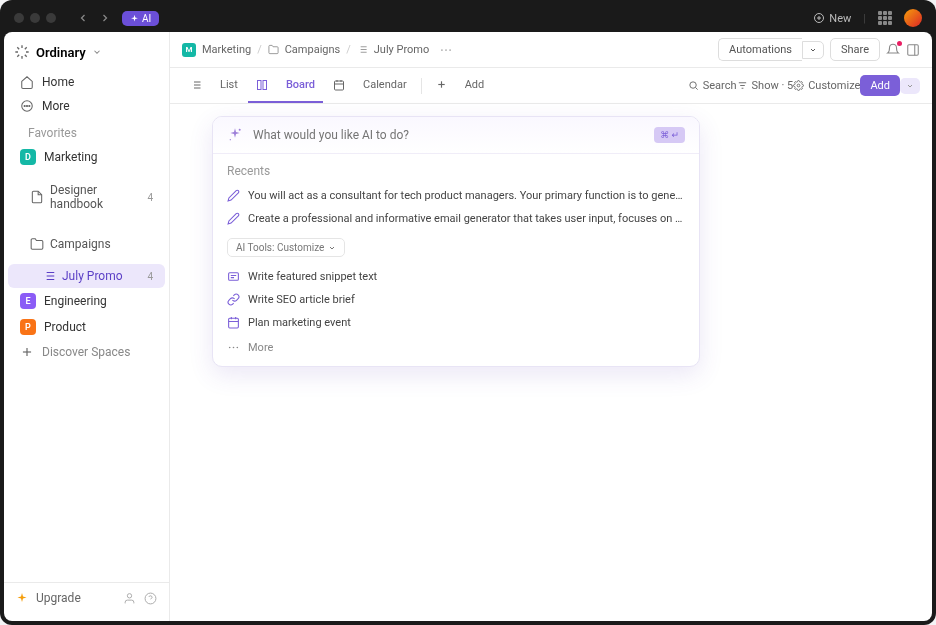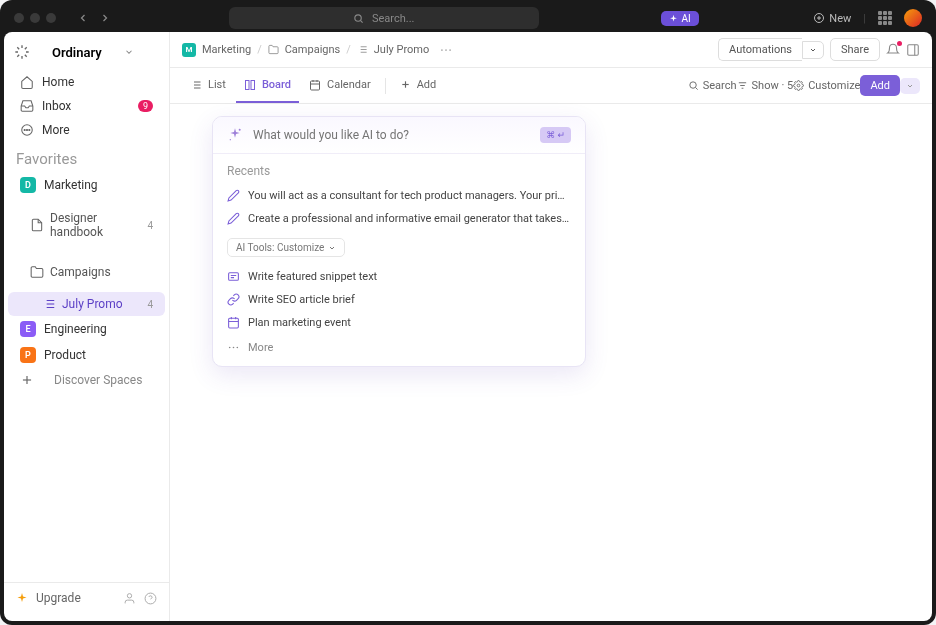--- a/index.html
+++ b/index.html
@@ -15,59 +15,59 @@
     .ai-pill { background: #6b4fd8; border-radius: 5px; padding: 2px 8px; color: #fff; font-size: 10px; display: flex; align-items: center; gap: 3px; margin-left: 8px; }
     .titlebar-right { display: flex; align-items: center; gap: 12px; margin-left: auto; color: #bbb; font-size: 11px; }
     .new-btn { display: flex; align-items: center; gap: 4px; cursor: pointer; }
     .apps-grid { width: 14px; height: 14px; display: grid; grid-template-columns: repeat(3,1fr); gap: 1.5px; }
     .apps-grid span { background: #888; border-radius: 1px; }
     .avatar { width: 18px; height: 18px; border-radius: 50%; background: linear-gradient(135deg, #f59e0b, #dc2626); }
     
     .main-surface { background: #fff; border-radius: 8px; height: calc(100% - 28px); display: flex; }
     
     .sidebar { width: 166px; border-right: 1px solid #eaeaea; display: flex; flex-direction: column; padding: 8px 0; }
-    .workspace-header { display: flex; align-items: center; gap: 22px; padding: 4px 10px 10px; font-weight: 600; font-size: 13px; text-align: center; }
+    .workspace-header { display: flex; align-items: center; gap: 6px; padding: 4px 10px 10px; font-weight: 600; font-size: 13px; text-align: center; }
     .logo-icon { width: 16px; height: 16px; color: #666; }
     .sidebar-item { display: flex; align-items: center; gap: 8px; padding: 5px 12px; font-size: 12px; color: #333; cursor: pointer; border-radius: 6px; margin: 0 4px; }
     .sidebar-item.active { background: #ece7fb; color: #5b3fc6; }
     .sidebar-icon { width: 14px; height: 14px; color: #666; flex-shrink: 0; }
     .active .sidebar-icon { color: #5b3fc6; }
     .badge { margin-left: auto; background: #e91e63; color: #fff; border-radius: 8px; font-size: 9px; padding: 1px 5px; min-width: 14px; text-align: center; }
     .count { margin-left: auto; color: #999; font-size: 10px; }
-    .section-label { font-size: 15px; color: #999; padding: 8px 12px 4px; }
+    .section-label { font-size: 12px; color: #999; padding: 8px 24px 4px; }
     .space-item { display: flex; align-items: center; gap: 8px; padding: 5px 12px; font-size: 12px; color: #333; cursor: pointer; margin: 0 4px; border-radius: 6px; }
     .space-badge { width: 16px; height: 16px; border-radius: 4px; color: #fff; font-size: 9px; font-weight: 600; display: flex; align-items: center; justify-content: center; flex-shrink: 0; }
     .tree-item { display: flex; align-items: center; gap: 6px; padding: 5px 12px 5px 22px; font-size: 12px; color: #555; cursor: pointer; margin: 8px 4px; border-radius: 6px; }
     .tree-item.deep { padding-left: 34px; }
-    .discover-item { display: flex; align-items: center; gap: 20px; padding: 5px 12px; font-size: 12px; color: #888; cursor: pointer; margin: 0 4px; }
+    .discover-item { display: flex; align-items: center; gap: 8px; padding: 5px 12px; font-size: 12px; color: #888; cursor: pointer; margin: 0 4px; }
     .sidebar-footer { margin-top: auto; border-top: 1px solid #eaeaea; padding: 8px 12px; display: flex; align-items: center; gap: 8px; font-size: 12px; color: #666; }
     .footer-icons { margin-left: auto; display: flex; gap: 8px; color: #aaa; }
     
     .content { flex: 1; display: flex; flex-direction: column; position: relative; }
     .content-header { height: 36px; border-bottom: 1px solid #eaeaea; display: flex; align-items: center; padding: 0 12px; gap: 8px; font-size: 11px; }
     .breadcrumb { display: flex; align-items: center; gap: 6px; color: #666; }
     .breadcrumb-sep { color: #ccc; }
     .bc-badge { width: 14px; height: 14px; border-radius: 3px; background: #14b8a6; color: #fff; font-size: 8px; display: flex; align-items: center; justify-content: center; font-weight: 600; }
     .header-actions { margin-left: auto; display: flex; gap: 6px; align-items: center; }
     .btn-outline { border: 1px solid #ddd; background: #fff; padding: 4px 10px; border-radius: 5px; font-size: 11px; color: #555; cursor: pointer; }
     .btn-outline.split { border-radius: 5px 0 0 5px; border-right: none; }
     .btn-outline.caret { border-radius: 0 5px 5px 0; padding: 4px 6px; }
     .notif-icon { width: 14px; height: 14px; position: relative; }
     .notif-dot { position: absolute; top: -2px; right: -2px; width: 5px; height: 5px; border-radius: 50%; background: #e91e63; }
     
     .view-tabs { height: 36px; border-bottom: 1px solid #eaeaea; display: flex; align-items: center; padding: 0 12px; gap: 2px; font-size: 11px; }
-    .view-tab { display: flex; align-items: center; gap: 6px; padding: 0 8px; height: 100%; color: #666; cursor: pointer; border-bottom: 2px solid transparent; }
+    .view-tab { display: flex; align-items: center; gap: 18px; padding: 0 8px; height: 100%; color: #666; cursor: pointer; border-bottom: 2px solid transparent; }
     .view-tab.active { color: #7b5fd8; border-bottom-color: #7b5fd8; font-weight: 500; }
     .view-divider { width: 1px; height: 16px; background: #e5e5e5; margin: 0 4px; }
     .view-actions { margin-left: auto; display: flex; align-items: center; color: #666; }
     .view-action { display: flex; align-items: center; gap: 4px; cursor: pointer; font-size: 11px; }
     .btn-primary { background: #7b5fd8; color: #fff; padding: 4px 10px; border-radius: 5px; font-size: 11px; cursor: pointer; border: none; }
     .btn-caret-split { background: #ece7fb; border: none; padding: 4px 6px; border-radius: 5px; cursor: pointer; color: #999; }
     
-    .ai-panel { position: absolute; top: 84px; left: 42px; width: 374px; background: #fff; border: 1px solid #e8e4f5; border-radius: 10px; box-shadow: 0 8px 24px rgba(90,60,180,0.12); overflow: hidden; }
+    .ai-panel { position: absolute; top: 84px; left: 42px; width: 488px; background: #fff; border: 1px solid #e8e4f5; border-radius: 10px; box-shadow: 0 8px 24px rgba(90,60,180,0.12); overflow: hidden; }
     .ai-input-row { display: flex; align-items: center; padding: 10px 14px; gap: 10px; background: linear-gradient(180deg, #faf8ff, #fff); }
     .ai-sparkle { color: #9d7fd8; width: 16px; height: 16px; }
     .ai-input { flex: 1; border: none; outline: none; font-size: 12px; color: #888; background: transparent; }
     .ai-shortcut { background: #d6c9f5; color: #7b5fd8; font-size: 9px; padding: 3px 6px; border-radius: 4px; font-weight: 500; }
     .ai-section-label { font-size: 12px; color: #999; padding: 10px 14px 6px; border-top: 1px solid #f0edf8; }
     .ai-recent { display: flex; align-items: center; gap: 8px; padding: 5px 14px; font-size: 11px; color: #444; cursor: pointer; }
     .ai-recent-text { white-space: nowrap; overflow: hidden; text-overflow: ellipsis; }
     .ai-tools-chip { margin: 8px 14px; display: inline-flex; align-items: center; gap: 4px; border: 1px solid #e5e5e5; border-radius: 5px; padding: 3px 8px; font-size: 10px; color: #777; cursor: pointer; }
     .ai-tool { display: flex; align-items: center; gap: 8px; padding: 5px 14px; font-size: 11px; color: #444; cursor: pointer; }
     .ai-tool-icon { width: 13px; height: 13px; color: #7b5fd8; flex-shrink: 0; }
@@ -90,27 +90,20 @@
           <svg width="12" height="12" viewBox="0 0 24 24" fill="none" stroke="currentColor" stroke-width="2.5">
             <polyline points="15 18 9 12 15 6"></polyline>
           </svg>
         </div>
       <div class="nav-arrow">
           <svg width="12" height="12" viewBox="0 0 24 24" fill="none" stroke="currentColor" stroke-width="2.5">
             <polyline points="9 18 15 12 9 6"></polyline>
           </svg>
         </div>
     </div>
-    <div class="search-bar">
-      <svg width="11" height="11" viewBox="0 0 24 24" fill="none" stroke="currentColor" stroke-width="2.5">
-          <circle cx="11" cy="11" r="7"></circle>
-          <line x1="21" y1="21" x2="16.5" y2="16.5"></line>
-        </svg>
-      <span>Search...</span>
-    </div>
     <div class="ai-pill">
       <svg width="9" height="9" viewBox="0 0 24 24" fill="currentColor">
           <path d="M12 2l2 7 7 2-7 2-2 7-2-7-7-2 7-2z"></path>
         </svg>
       <span>AI</span>
     </div>
     <div class="titlebar-right">
       <div class="new-btn">
         <svg width="12" height="12" viewBox="0 0 24 24" fill="none" stroke="currentColor" stroke-width="2">
             <circle cx="12" cy="12" r="9"></circle>
@@ -145,28 +138,20 @@
         <svg width="10" height="10" viewBox="0 0 24 24" fill="none" stroke="#888" stroke-width="2.5">
             <polyline points="6 9 12 15 18 9"></polyline>
           </svg>
       </div>
 
       <div class="sidebar-item">
         <svg class="sidebar-icon" viewBox="0 0 24 24" fill="none" stroke="currentColor" stroke-width="1.8">
             <path d="M3 11l9-8 9 8v10a2 2 0 01-2 2H5a2 2 0 01-2-2z"></path>
           </svg>
         <span>Home</span>
-      </div>
-      <div class="sidebar-item">
-        <svg class="sidebar-icon" viewBox="0 0 24 24" fill="none" stroke="currentColor" stroke-width="1.8">
-            <path d="M22 12h-6l-2 3h-4l-2-3H2"></path>
-            <path d="M5 3h14l3 9v7a2 2 0 01-2 2H4a2 2 0 01-2-2v-7z"></path>
-          </svg>
-        <span>Inbox</span>
-        <span class="badge">9</span>
       </div>
       <div class="sidebar-item">
         <svg class="sidebar-icon" viewBox="0 0 24 24" fill="none" stroke="currentColor" stroke-width="1.8">
             <circle cx="12" cy="12" r="9"></circle>
             <circle cx="8" cy="12" r="1" fill="currentColor"></circle>
             <circle cx="12" cy="12" r="1" fill="currentColor"></circle>
             <circle cx="16" cy="12" r="1" fill="currentColor"></circle>
           </svg>
         <span>More</span>
       </div>

